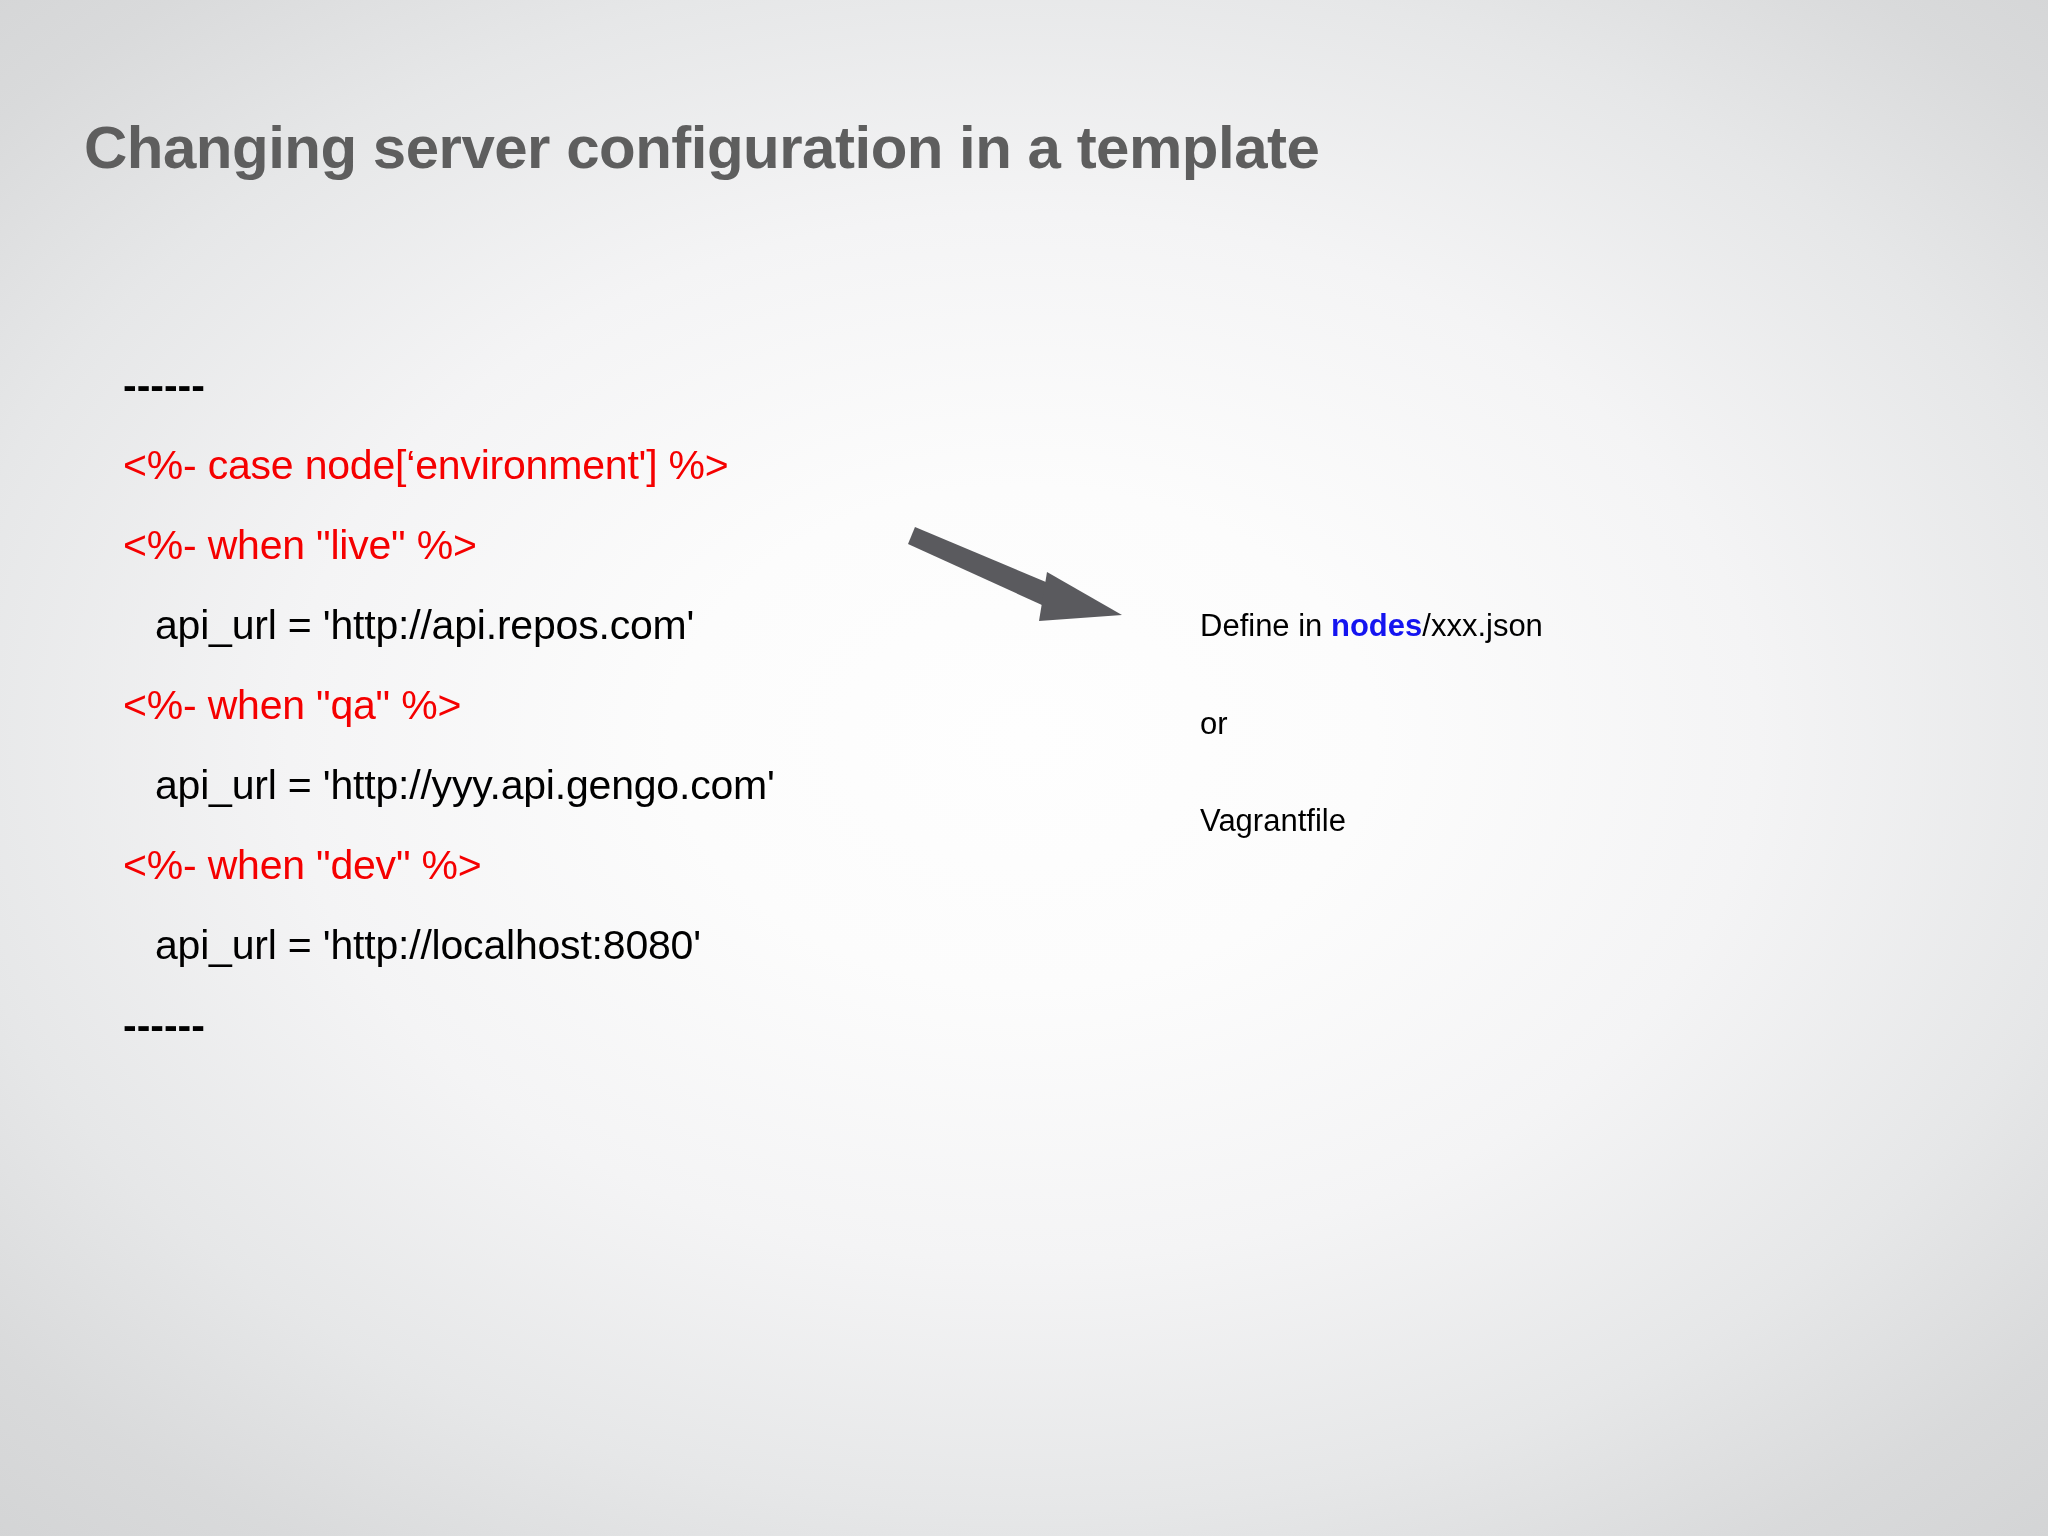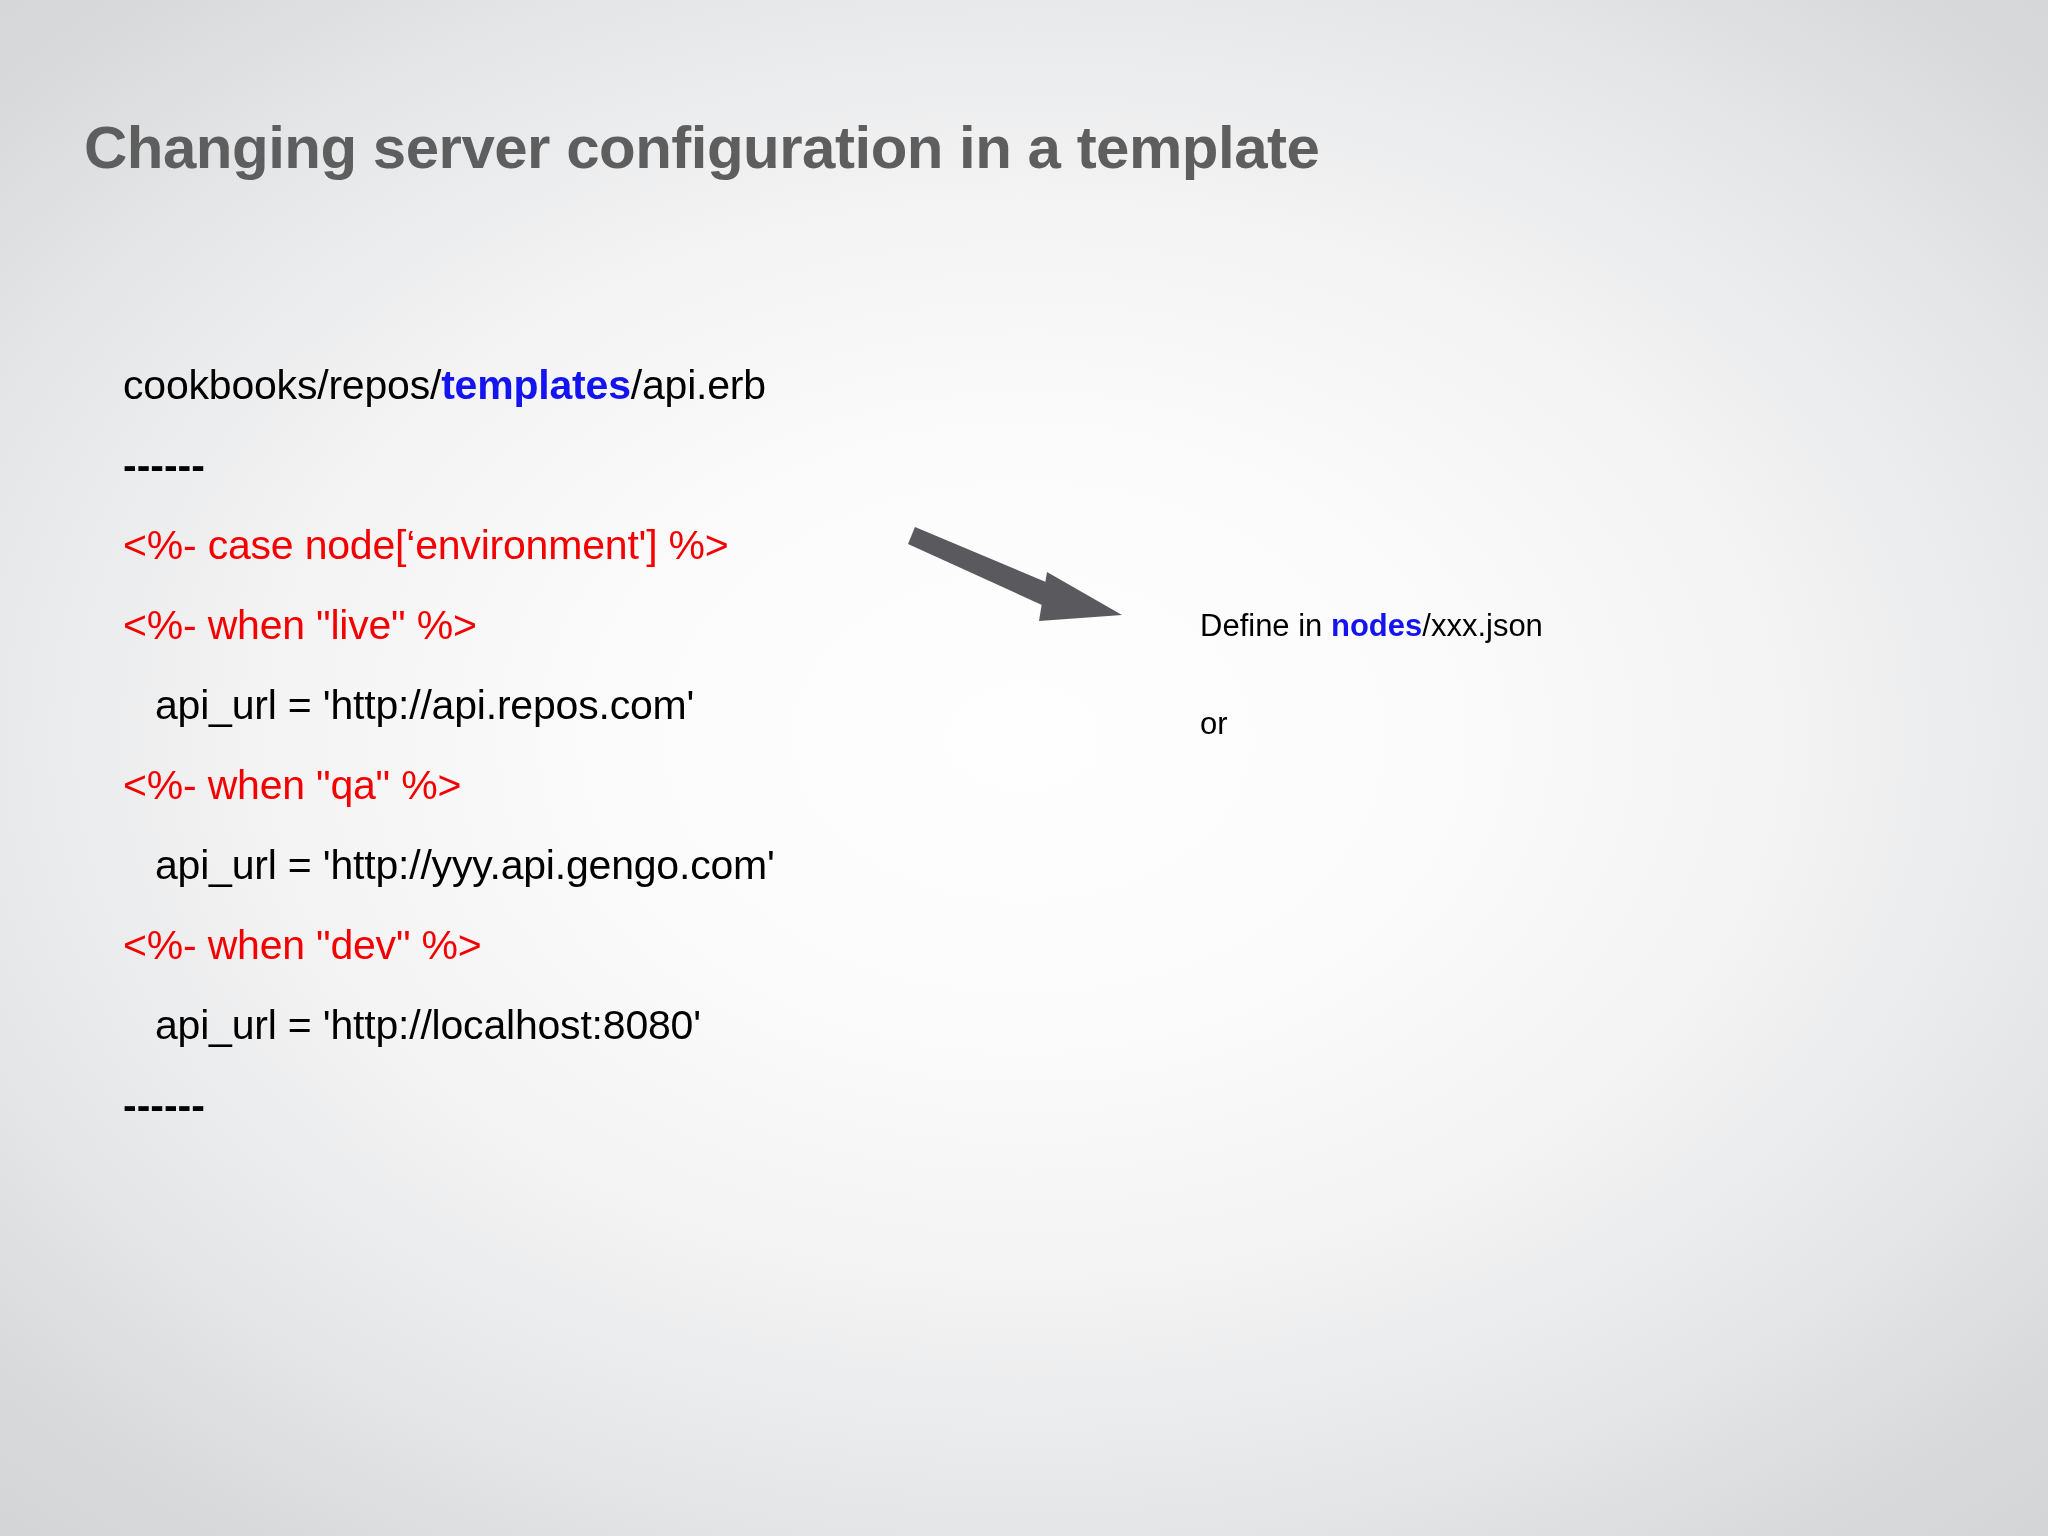--- a/index.html
+++ b/index.html
@@ -97,21 +97,20 @@
 </style>
 </head>
 <body>
 
 <div id="slide">
 
   <div id="slide-title">Changing server configuration in a template</div>
 
   <div id="code-block">
 
-    <div class="code-line"><span>cookbooks/repos/</span><span class="kw-blue">templates</span><span>/api.erb</span></div>
 
     <div class="code-line rule">------</div>
 
     <div class="code-line red">&lt;%- case node[‘environment'] %&gt;</div>
     <div class="code-line red">&lt;%- when "live" %&gt;</div>
     <div class="code-line indent">api_url = 'http://api.repos.com'</div>
     <div class="code-line red">&lt;%- when "qa" %&gt;</div>
     <div class="code-line indent">api_url = 'http://yyy.api.gengo.com'</div>
     <div class="code-line red">&lt;%- when "dev" %&gt;</div>
     <div class="code-line indent">api_url = 'http://localhost:8080'</div>
@@ -122,15 +121,16 @@
   <svg id="arrow-annotation" viewBox="0 0 260 140">
     <polygon points="25,27 175,90 163,110 18,44" fill="#5a5a5e"></polygon>
     <polygon points="232,115 157,72 149,121" fill="#5a5a5e"></polygon>
   </svg>
 
   <div id="notes-block">
     <div class="note-line"><span>Define in </span><span class="kw-blue">nodes</span><span>/xxx.json</span></div>
 
     <div class="note-line">or</div>
 
+    <div class="note-line">Vagrantfile</div>
   </div>
 
 </div>
 
 </body></html>

